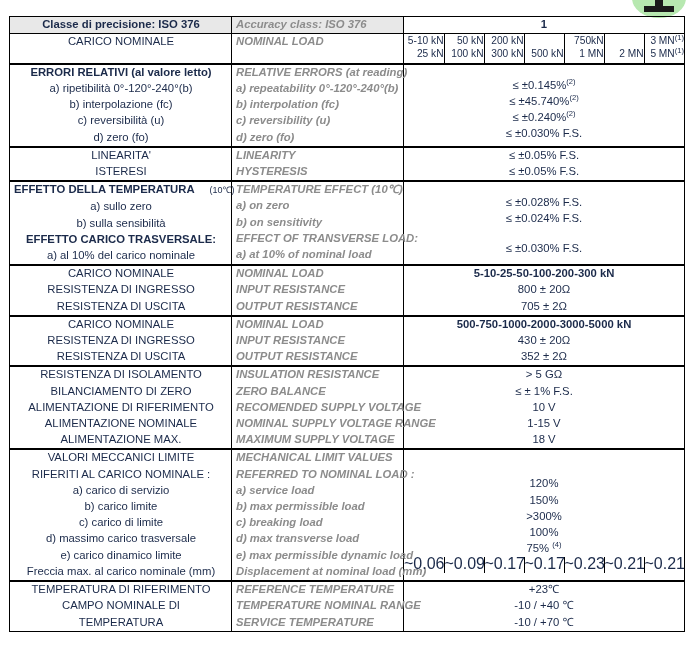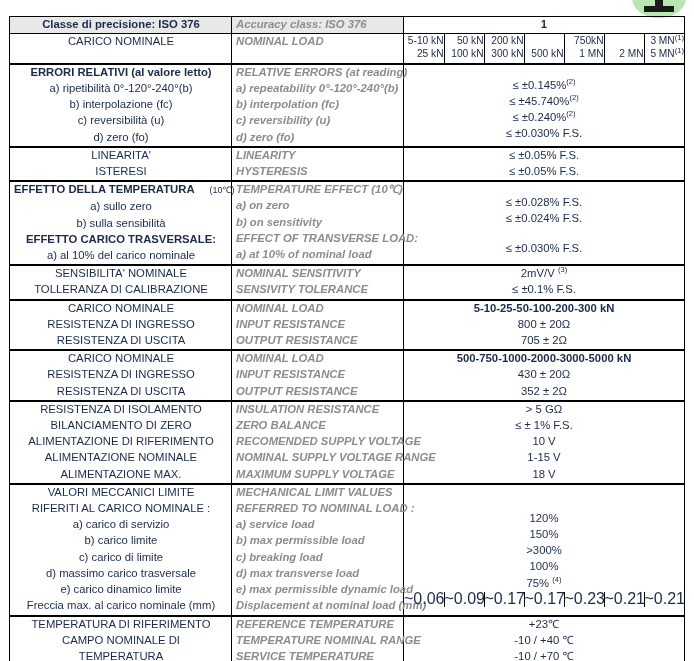--- a/index.html
+++ b/index.html
@@ -223,34 +223,20 @@
         </td>
         <td>
           <div class="cell-val blank"></div>
           <div class="cell-val">≤ ±0.028% F.S.</div>
           <div class="cell-val">≤ ±0.024% F.S.</div>
           <div class="cell-val blank"></div>
           <div class="cell-val">≤ ±0.030% F.S.</div>
         </td>
       </tr>
 
-      <tr class="block-top">
-        <td>
-          <div class="cell-it">SENSIBILITA' NOMINALE</div>
-          <div class="cell-it">TOLLERANZA DI CALIBRAZIONE</div>
-        </td>
-        <td>
-          <div class="cell-en">NOMINAL SENSITIVITY</div>
-          <div class="cell-en">SENSIVITY TOLERANCE</div>
-        </td>
-        <td>
-          <div class="cell-val"><span>2mV/V</span> <sup>(3)</sup></div>
-          <div class="cell-val">≤ ±0.1% F.S.</div>
-        </td>
-      </tr>
 
       <tr class="block-top">
         <td>
           <div class="cell-it">CARICO NOMINALE</div>
           <div class="cell-it">RESISTENZA DI INGRESSO</div>
           <div class="cell-it">RESISTENZA DI USCITA</div>
         </td>
         <td>
           <div class="cell-en">NOMINAL LOAD</div>
           <div class="cell-en">INPUT RESISTANCE</div>

